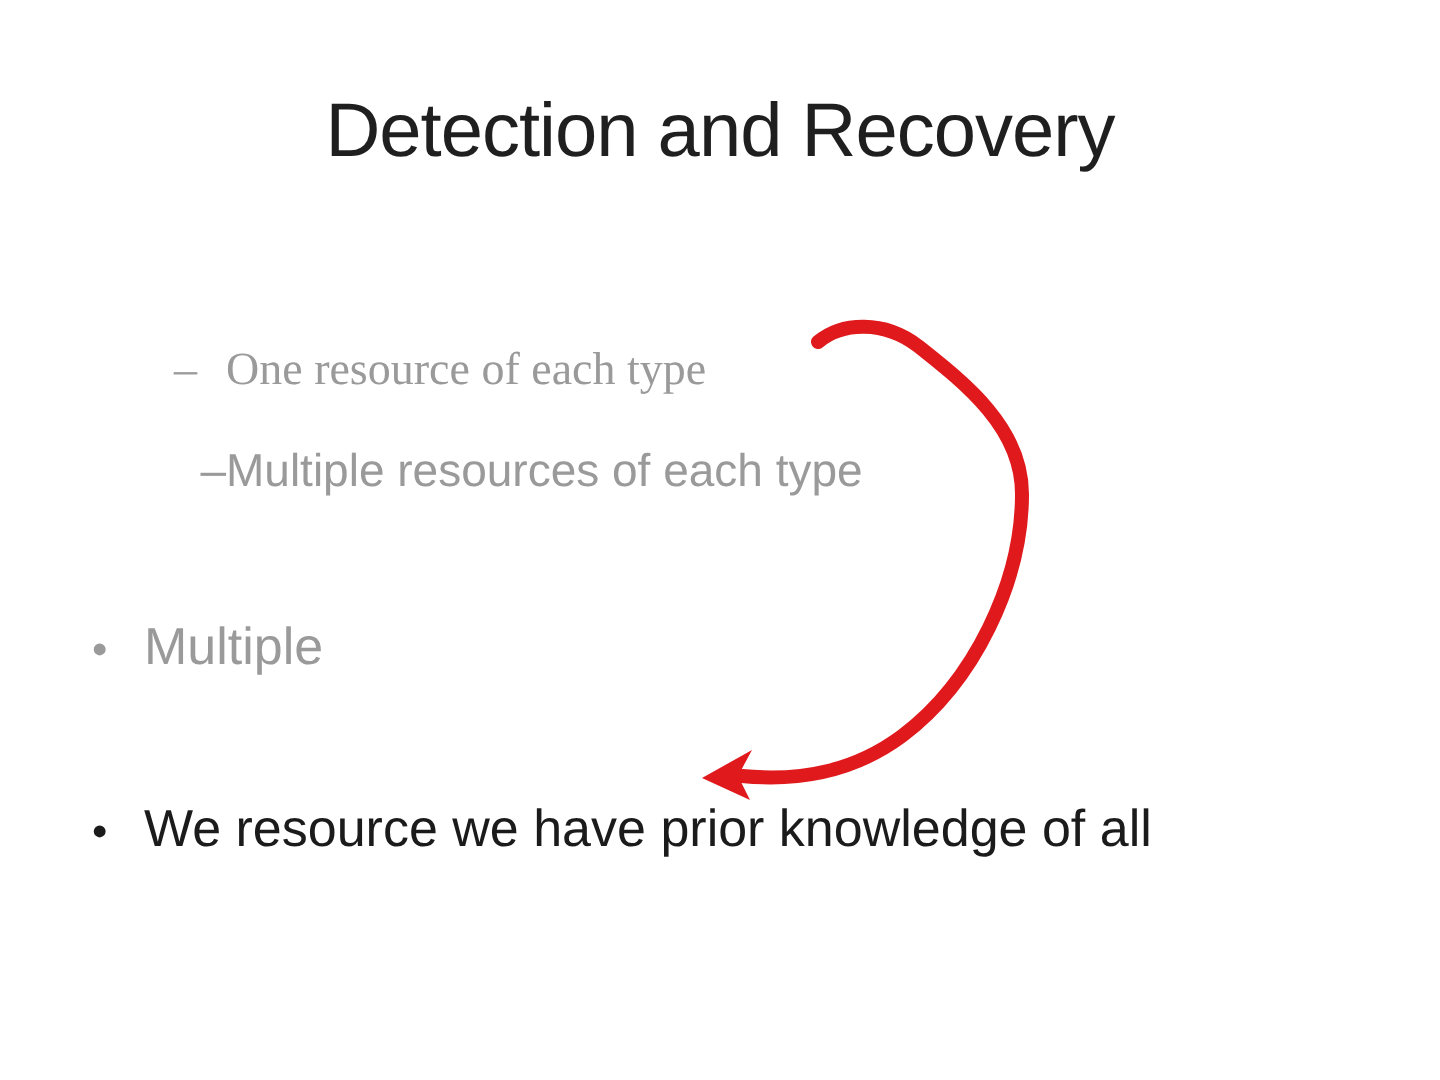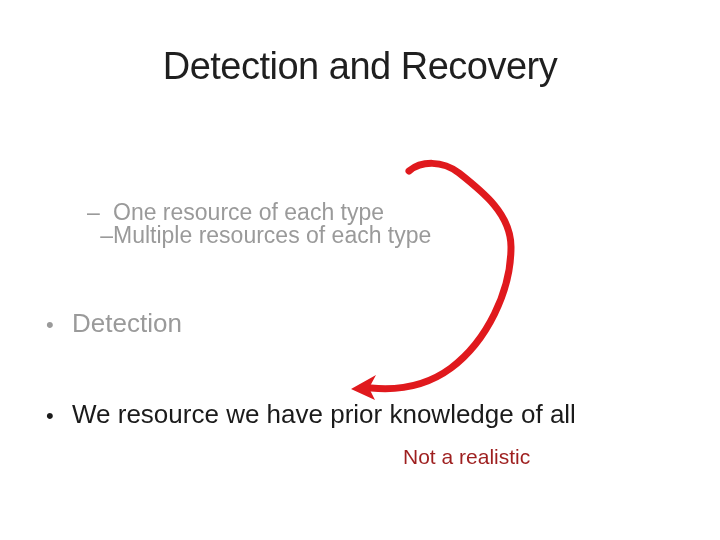--- a/index.html
+++ b/index.html
@@ -31,21 +31,21 @@
   .lvl1 { font-size: 26px; line-height: 34px; }
   .lvl2 { font-size: 23px; line-height: 30px; }
 
   .gray { color: #9a9a9a; }
   .black { color: #1b1b1b; }
 
   .marker-l1 { display: inline-block; width: 26px; font-size: 22px; }
   .marker-l2 { display: inline-block; width: 26px; }
 
   .row-detection   { left: 46px; top: 133px; }
-  .row-sub-one     { left: 87px; top: 197px; }
+  .row-sub-one     { left: 87px; top: 170px; font-family: Liberation Serif, serif; }
   .row-sub-multi   { left: 87px; top: 220px; text-align: right; }
   .row-recovery    { left: 46px; top: 306px; }
   .row-assume-1    { left: 46px; top: 397px; }
   .row-assume-2    { left: 72px; top: 437px; }
 
   .note {
     position: absolute;
     left: 403px;
     color: #9e1f1f;
     font-size: 21px;
@@ -74,29 +74,28 @@
 
   <div class="row row-sub-one lvl2 gray">
     <span class="marker-l2">–</span><span>One resource of each type</span>
   </div>
 
   <div class="row row-sub-multi lvl2 gray">
     <span class="marker-l2">–</span><span>Multiple resources of each type</span>
   </div>
 
   <div class="row row-recovery lvl1 gray">
-    <span class="marker-l1">•</span><span>Detection</span>
+    <span class="marker-l1">•</span><span>Multiple</span>
   </div>
 
   <div class="row row-assume-1 lvl1 black">
     <span class="marker-l1">•</span><span>We resource we have prior knowledge of all</span>
   </div>
 
 
-  <div class="note note-line1">Not a realistic</div>
 
 
   <svg class="arrow-svg" viewBox="0 0 720 540" xmlns="http://www.w3.org/2000/svg">
     <path d="M 409 171
              C 421 161, 442 160, 459 173
              C 483 192, 511 214, 511 247
              C 511 291, 487 341, 451 368
              C 428 385, 402 391, 371 388" fill="none" stroke="#e0191d" stroke-width="7" stroke-linecap="round" stroke-linejoin="round"></path>
     <polygon points="351,389 376,375 369,388 375,400" fill="#e0191d"></polygon>
   </svg>

